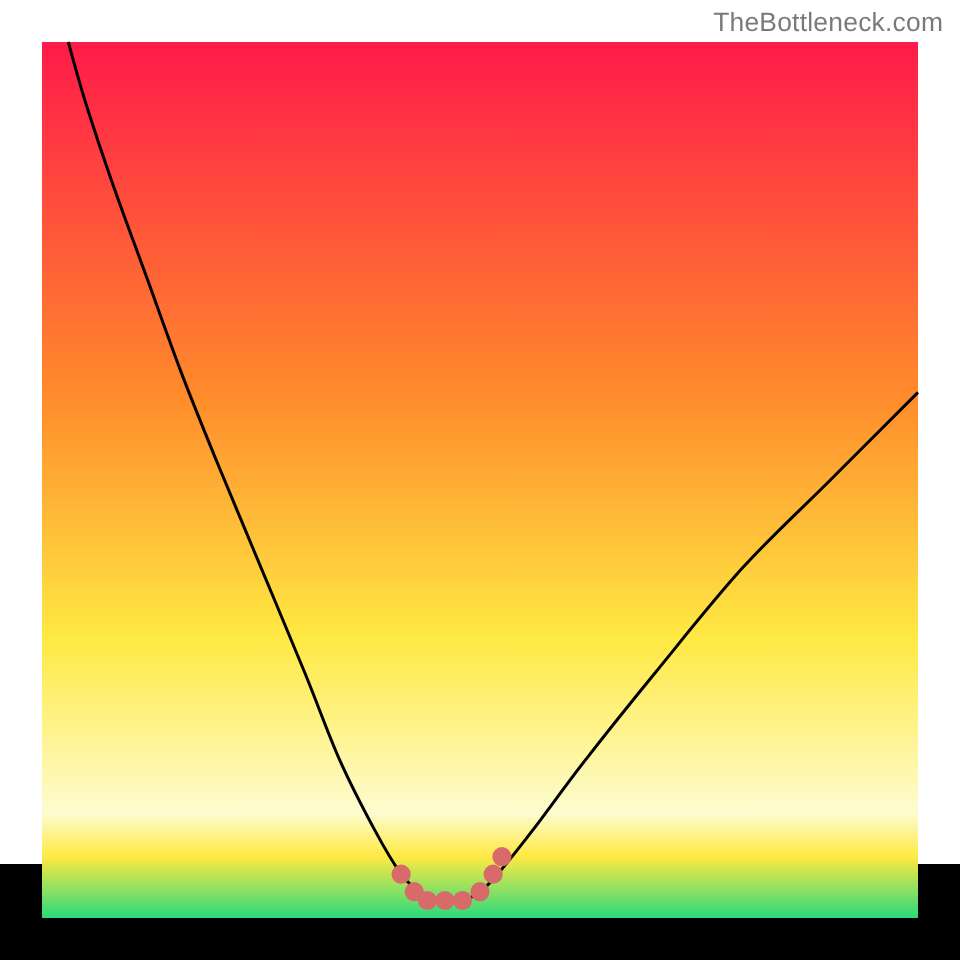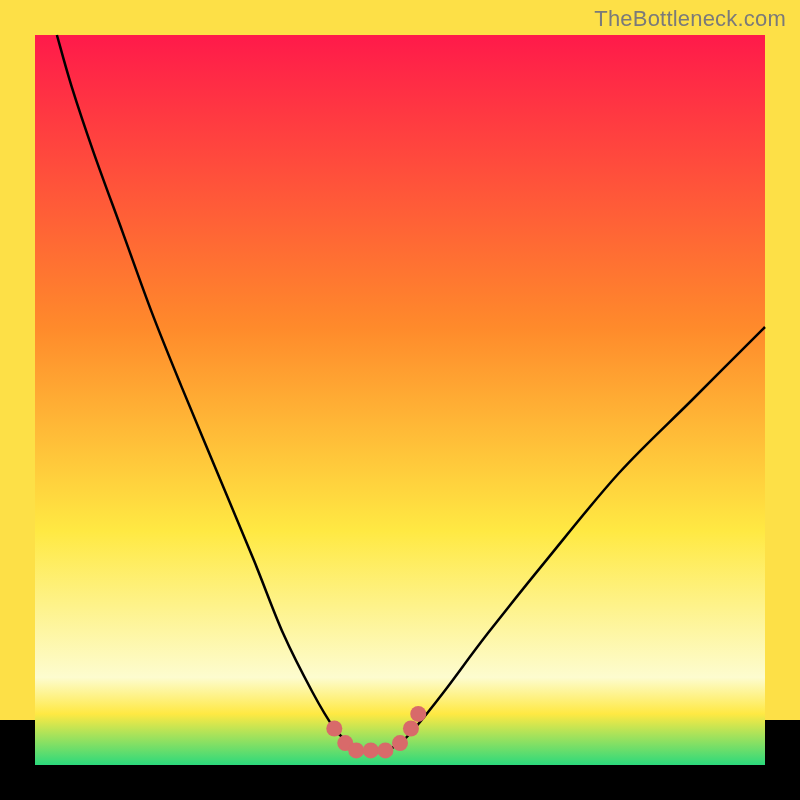--- a/index.html
+++ b/index.html
@@ -10,21 +10,21 @@
     background: #000;
     overflow: hidden;
     font-family: Arial, Helvetica, sans-serif;
   }
   .frame {
     position: absolute;
     top: 0;
     left: 0;
     width: 800px;
     height: 720px;
-    background: #fde047;
+    background: #ffffff;
   }
   .plot-area {
     position: absolute;
     top: 35px;
     left: 35px;
     width: 730px;
     height: 730px;
     
   }
   .watermark {

